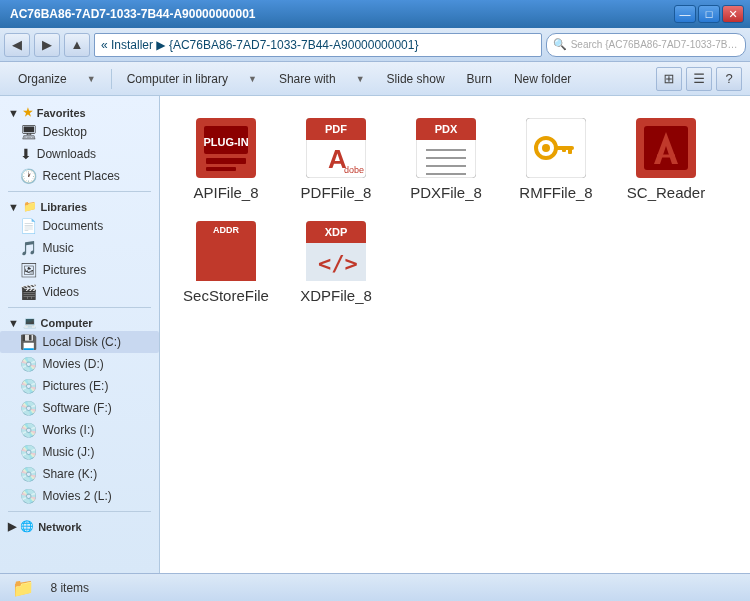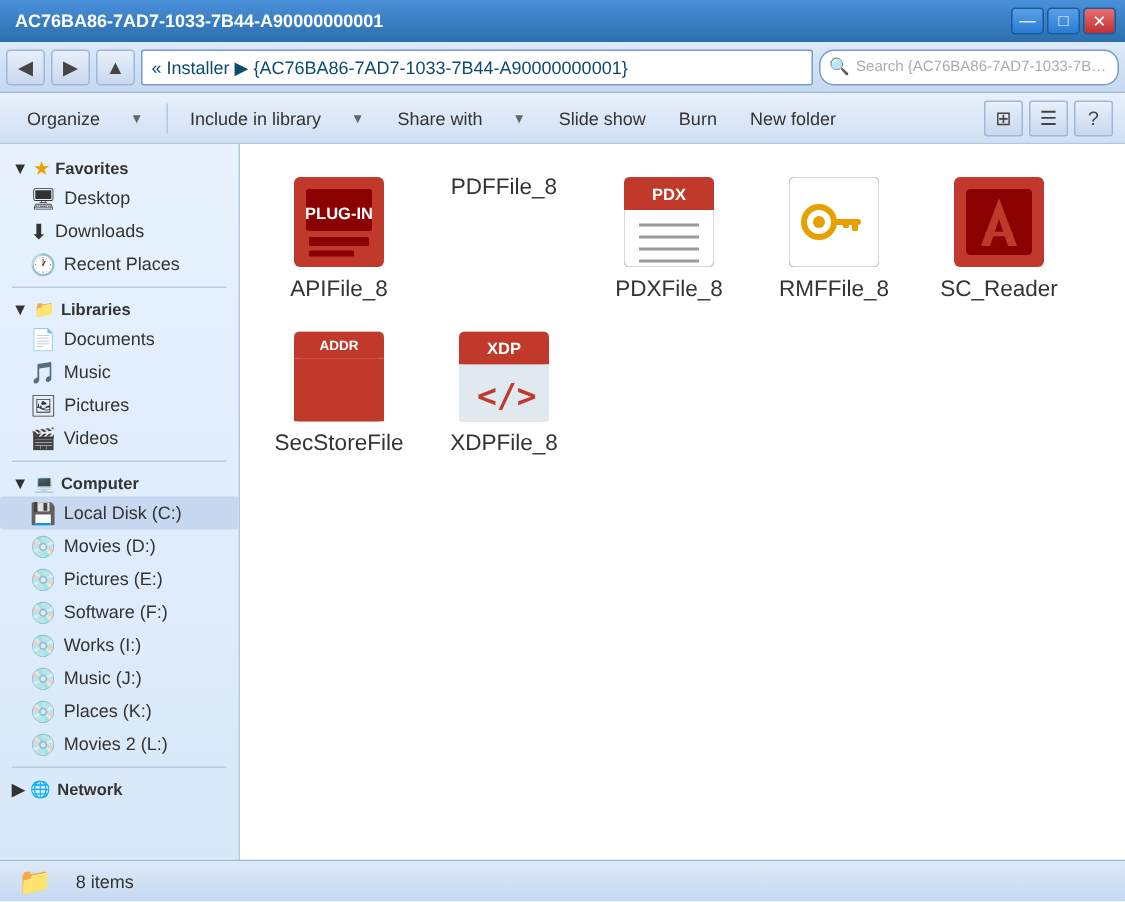--- a/index.html
+++ b/index.html
@@ -224,21 +224,21 @@
   </div>
 </div>
 
 <div class="toolbar">
   <button class="toolbar-btn">
     <span>Organize</span>
     <span class="toolbar-dropdown">▼</span>
   </button>
   <div class="toolbar-sep"></div>
   <button class="toolbar-btn">
-    <span>Include in library</span>
+    <span>Computer in library</span>
     <span class="toolbar-dropdown">▼</span>
   </button>
   <button class="toolbar-btn">
     <span>Share with</span>
     <span class="toolbar-dropdown">▼</span>
   </button>
   <button class="toolbar-btn">
     <span>Slide show</span>
   </button>
   <button class="toolbar-btn">
@@ -331,21 +331,21 @@
       <div class="sidebar-item">
         <span class="sidebar-icon">💿</span>
         <span>Works (I:)</span>
       </div>
       <div class="sidebar-item">
         <span class="sidebar-icon">💿</span>
         <span>Music (J:)</span>
       </div>
       <div class="sidebar-item">
         <span class="sidebar-icon">💿</span>
-        <span>Places (K:)</span>
+        <span>Share (K:)</span>
       </div>
       <div class="sidebar-item">
         <span class="sidebar-icon">💿</span>
         <span>Movies 2 (L:)</span>
       </div>
     </div>
 
     <div class="sidebar-divider"></div>
 
     <div class="sidebar-section">
@@ -368,20 +368,31 @@
           <text x="30" y="28" text-anchor="middle" fill="white" font-size="11" font-weight="bold" font-family="Arial">PLUG-IN</text>
           <rect x="10" y="40" width="40" height="6" rx="1" fill="#8B0000"></rect>
           <rect x="10" y="49" width="30" height="4" rx="1" fill="#8B0000"></rect>
         </svg>
       </div>
       <span class="file-label">APIFile_8</span>
     </div>
 
 
     <div class="file-icon">
+      <div class="file-icon-img">
+        <svg width="60" height="60">
+          <rect x="0" y="0" width="60" height="60" rx="4" fill="white" stroke="#ccc"></rect>
+          <rect x="0" y="0" width="60" height="22" rx="4" fill="#c0392b"></rect>
+          <rect x="0" y="18" width="60" height="4" fill="#c0392b"></rect>
+          <text x="30" y="15" text-anchor="middle" fill="white" font-size="11" font-weight="bold" font-family="Arial">PDF</text>
+
+          <text x="22" y="50" fill="#c0392b" font-size="26" font-weight="bold" font-family="Arial">A</text>
+          <text x="38" y="55" fill="#c0392b" font-size="9" font-family="Arial">dobe</text>
+        </svg>
+      </div>
       <span class="file-label">PDFFile_8</span>
     </div>
 
     <div class="file-icon">
       <div class="file-icon-img">
         <svg width="60" height="60">
           <rect x="0" y="0" width="60" height="60" rx="4" fill="white" stroke="#ccc"></rect>
           <rect x="0" y="0" width="60" height="22" rx="4" fill="#c0392b"></rect>
           <rect x="0" y="18" width="60" height="4" fill="#c0392b"></rect>
           <text x="30" y="15" text-anchor="middle" fill="white" font-size="11" font-weight="bold" font-family="Arial">PDX</text>

